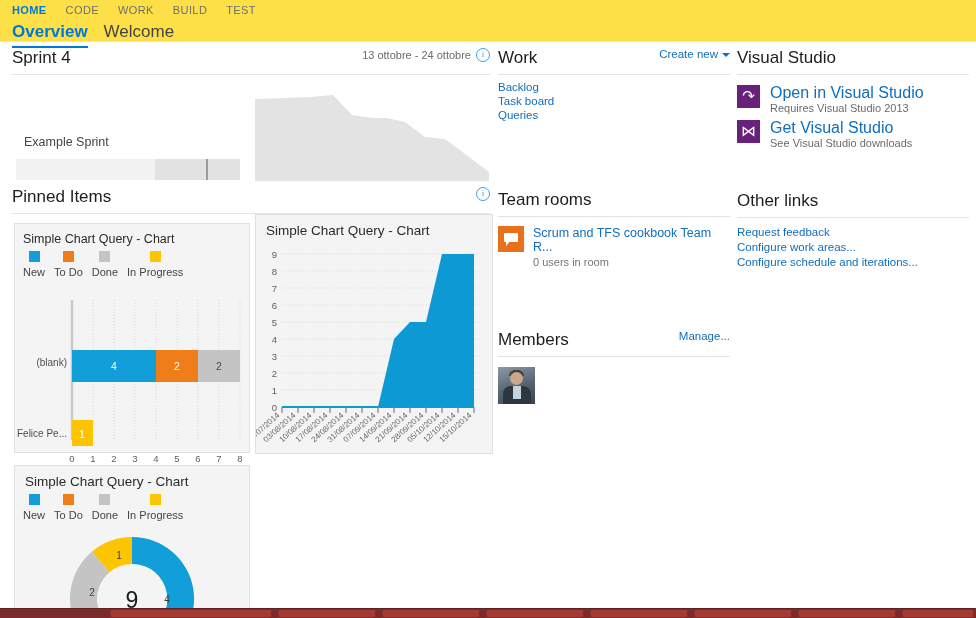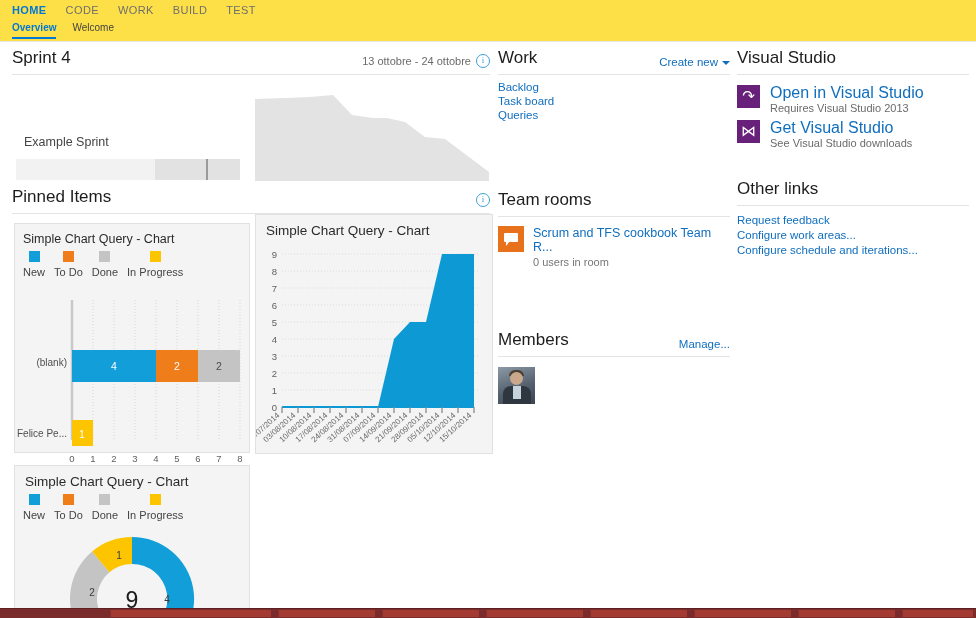--- a/index.html
+++ b/index.html
@@ -19,30 +19,30 @@
     background: #fde047;
     border-bottom: 1px solid #e6e6e6;
   }
   .topnav-row1 { position: absolute; left: 12px; top: 4px; display: flex; gap: 19px; align-items: center; }
   .nav-l1 {
     font-size: 11px; letter-spacing: .4px; color: #6e6e6e; cursor: pointer;
     text-transform: uppercase;
   }
   .nav-l1.active { color: #0078d7; font-weight: bold; }
   .topnav-row2 { position: absolute; left: 12px; top: 22px; display: flex; gap: 16px; align-items: flex-start; }
-  .nav-l2 { font-size: 10px; color: #444; cursor: pointer; padding-bottom: 4px; }
+  .nav-l2 { font-size: 17px; color: #444; cursor: pointer; padding-bottom: 4px; }
   .nav-l2.active { color: #0078d7; font-weight: bold; border-bottom: 2px solid #0078d7; }
 
   
   .col-left  { position: absolute; left: 12px;  top: 48px; width: 478px; }
   .col-mid   { position: absolute; left: 498px; top: 48px; width: 232px; }
   .col-right { position: absolute; left: 737px; top: 48px; width: 232px; }
 
   .sect-head {
-    display: flex; align-items: flex-end; justify-content: space-between;
+    display: flex; align-items: flex-start; justify-content: space-between;
     border-bottom: 1px solid #e4e4e4; padding-bottom: 6px;
   }
   .sect-title { font-size: 17px; font-weight: normal; color: #1d1d1d; }
   .sect-right { font-size: 11px; color: #6b6b6b; display: flex; align-items: center; gap: 5px; }
   .link { color: #106ebe; cursor: pointer; font-size: 11.5px; }
 
   .info-icon {
     display: inline-block; width: 12px; height: 12px; border-radius: 50%;
     border: 1px solid #3f9fd4; color: #3f9fd4; font-size: 9px; line-height: 11px;
     text-align: center; font-family: "Liberation Serif", serif;
@@ -414,21 +414,21 @@
     <div class="vs-row" style="padding-top:6px;">
       <span class="vs-icon">
         <span class="vs-glyph">⋈</span>
       </span>
       <span>
         <div class="vs-title">Get Visual Studio</div>
         <div class="vs-sub">See Visual Studio downloads</div>
       </span>
     </div>
 
-    <div class="sect-head" style="margin-top:30px;">
+    <div class="sect-head" style="margin-top:42px;">
       <span class="sect-title">Other links</span>
     </div>
     <div class="other-links">
       <span class="link">Request feedback</span>
       <span class="link">Configure work areas...</span>
       <span class="link">Configure schedule and iterations...</span>
     </div>
   </div>
 
   <div class="taskbar">

